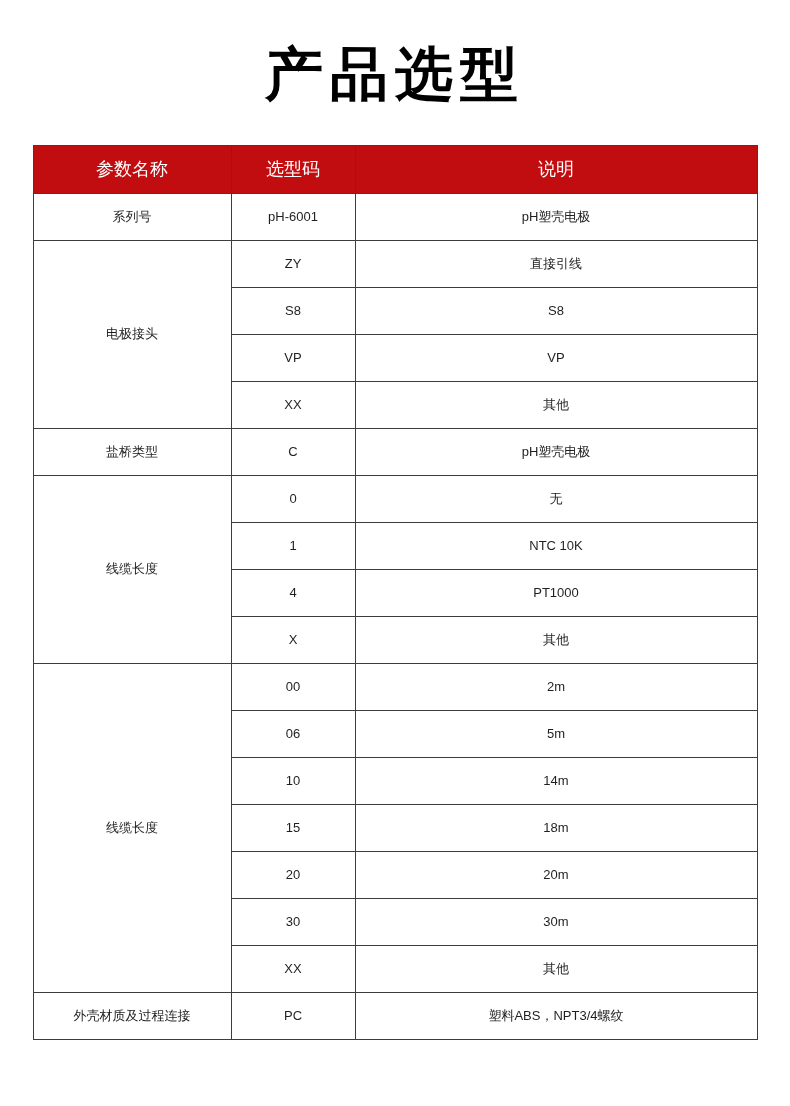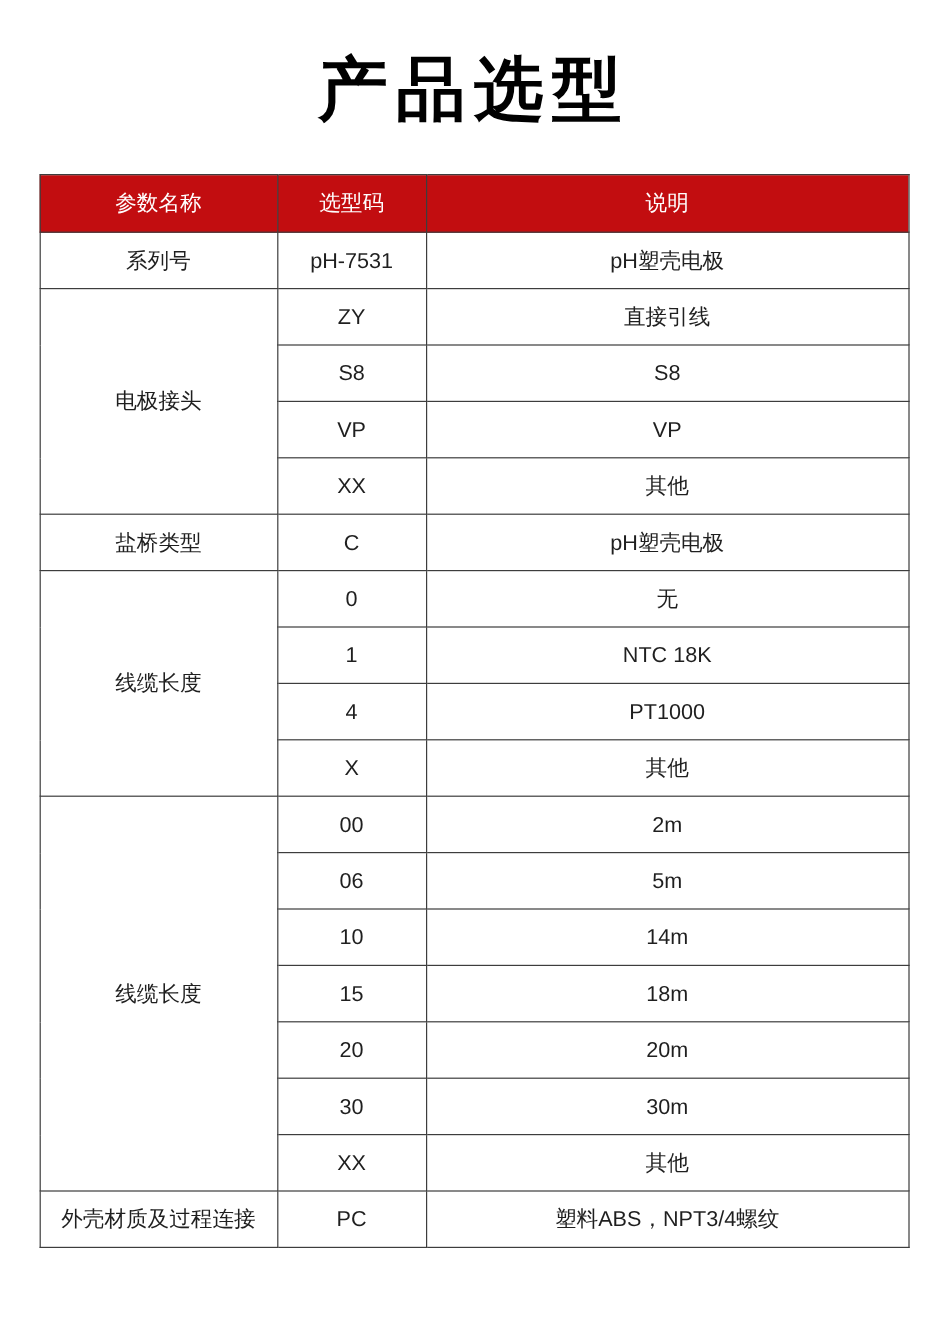--- a/index.html
+++ b/index.html
@@ -34,21 +34,21 @@
     table-layout:fixed;
   }
   table.selection-table col.c1{width:198px;}
   table.selection-table col.c2{width:124px;}
   table.selection-table col.c3{width:402px;}
   table.selection-table th,
   table.selection-table td{
     border:1px solid var(--border);
     text-align:center;
     vertical-align:middle;
-    font-size:18px;
+    font-size:13px;
     height:47px;
     padding:2px 6px;
     line-height:1.25;
   }
   table.selection-table thead th{
     background:var(--header-bg);
     color:var(--header-text);
     font-weight:400;
     font-size:18px;
     height:48px;
@@ -71,21 +71,21 @@
     <thead>
       <tr>
         <th>参数名称</th>
         <th>选型码</th>
         <th>说明</th>
       </tr>
     </thead>
     <tbody>
         <tr>
           <td rowspan="1" class="param-cell">系列号</td>
-          <td>pH-7531</td>
+          <td>pH-6001</td>
           <td>pH塑壳电极</td>
         </tr>
         <tr>
           <td rowspan="4" class="param-cell">电极接头</td>
           <td>ZY</td>
           <td>直接引线</td>
         </tr>
         <tr>
           <td>S8</td>
           <td>S8</td>
@@ -103,21 +103,21 @@
           <td>C</td>
           <td>pH塑壳电极</td>
         </tr>
         <tr>
           <td rowspan="4" class="param-cell">线缆长度</td>
           <td>0</td>
           <td>无</td>
         </tr>
         <tr>
           <td>1</td>
-          <td>NTC 18K</td>
+          <td>NTC 10K</td>
         </tr>
         <tr>
           <td>4</td>
           <td>PT1000</td>
         </tr>
         <tr>
           <td>X</td>
           <td>其他</td>
         </tr>
         <tr>

